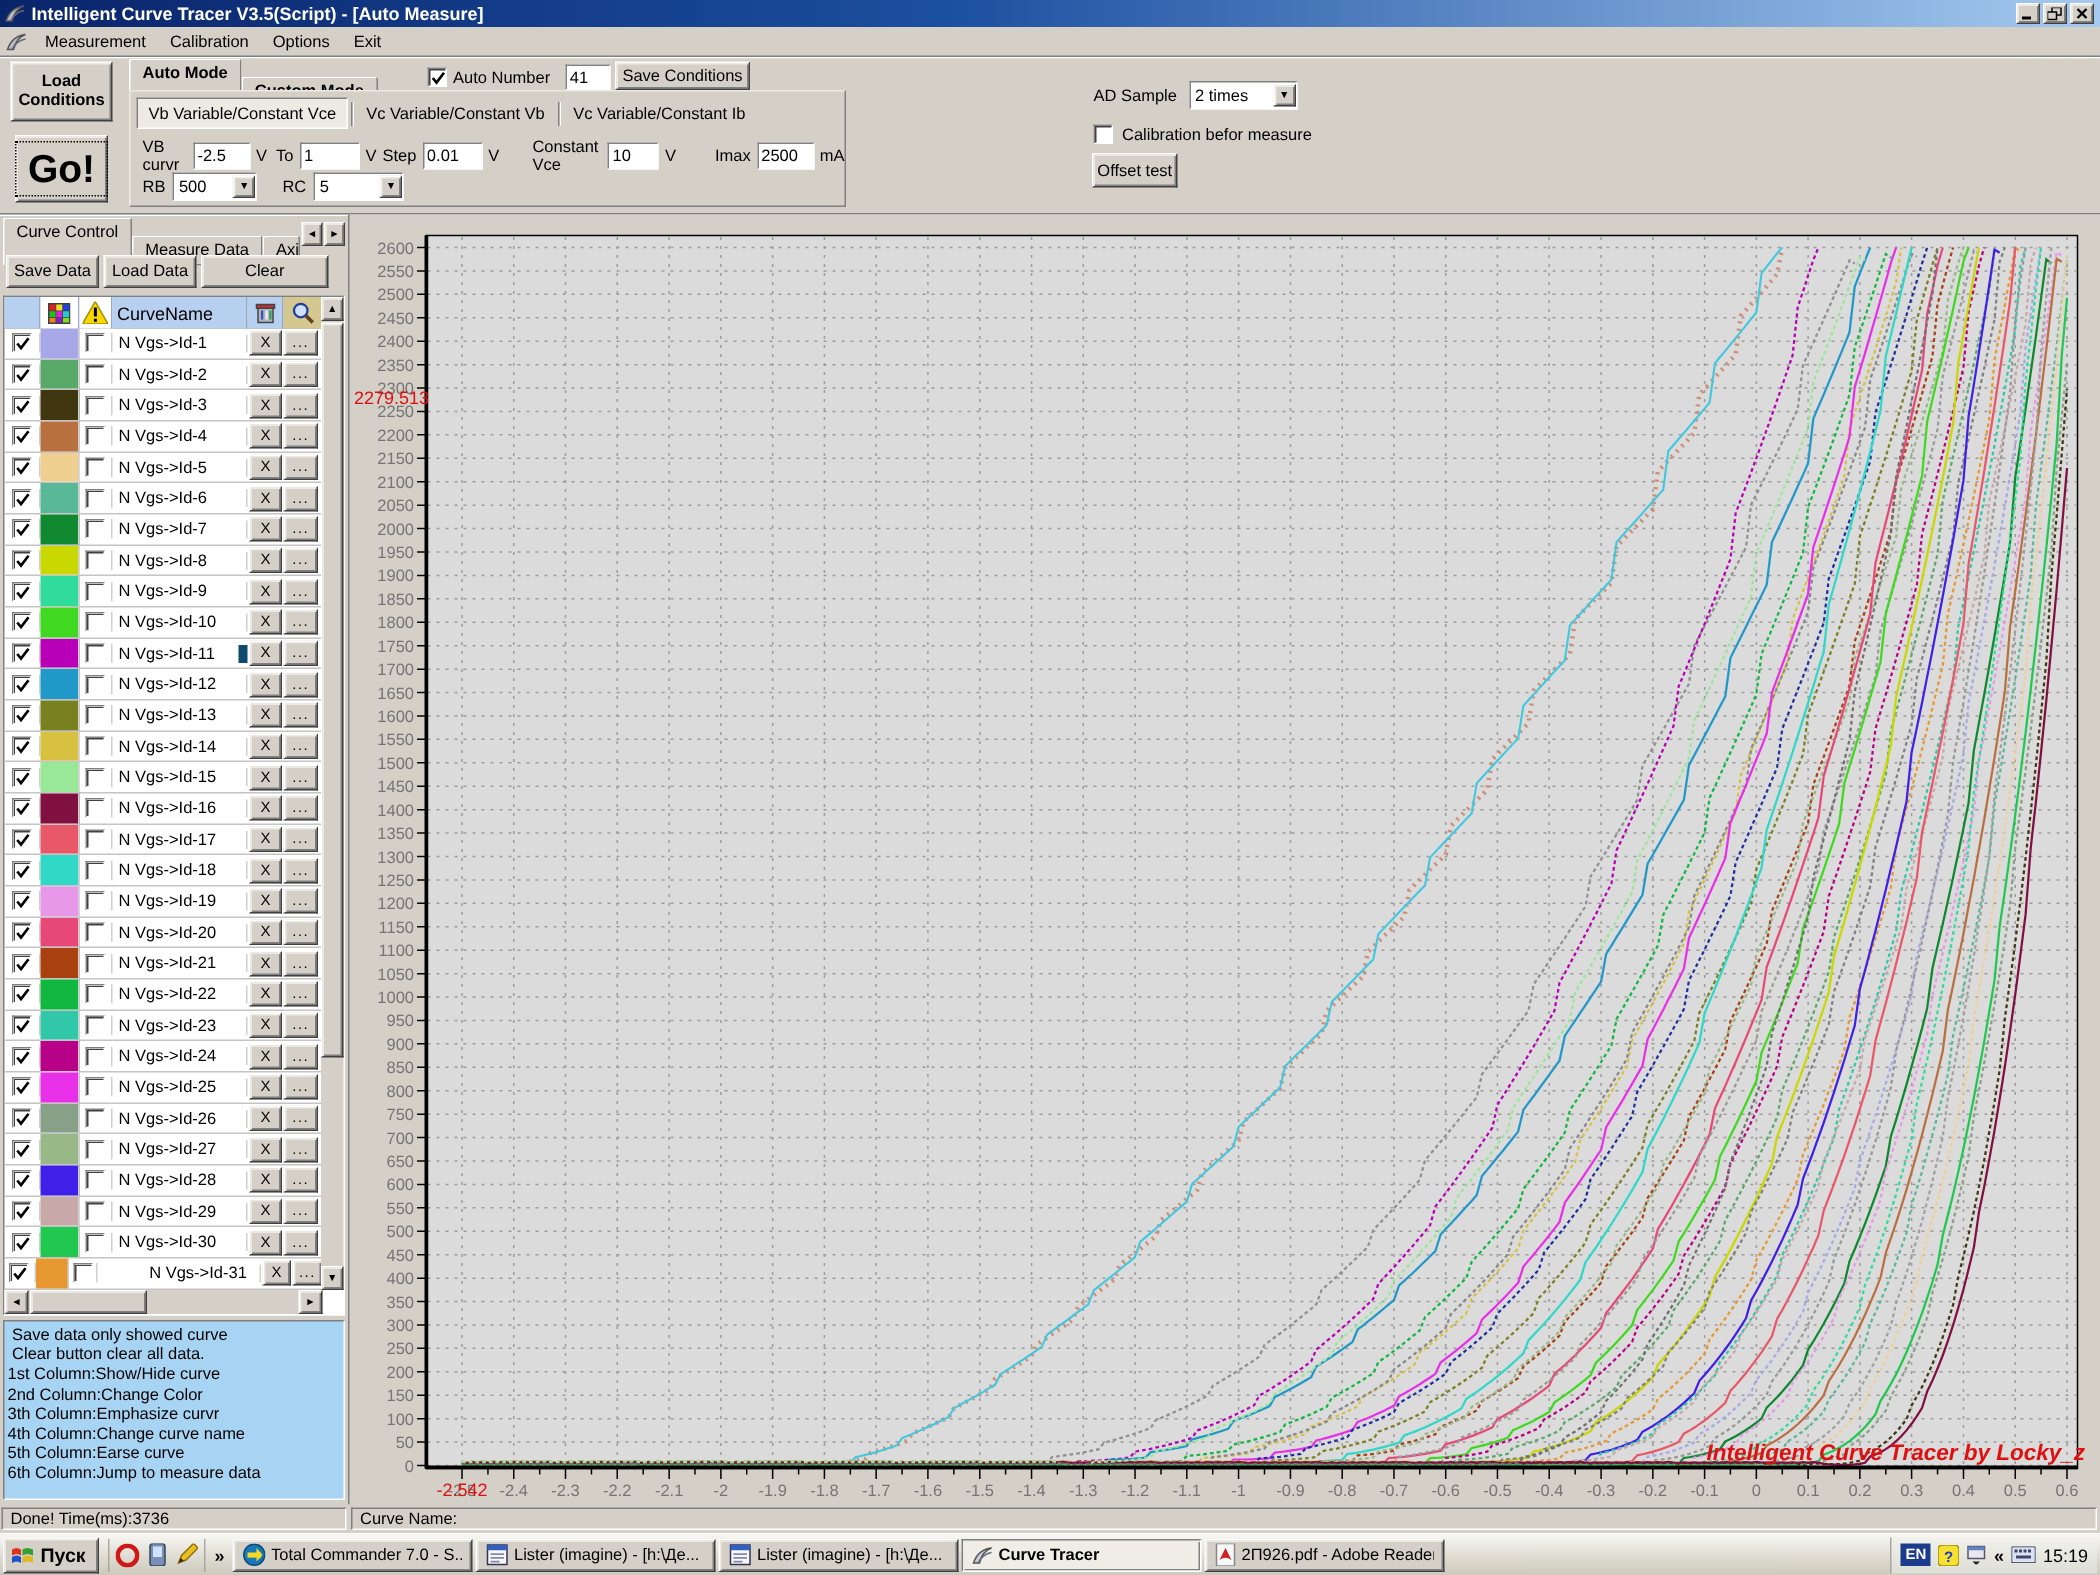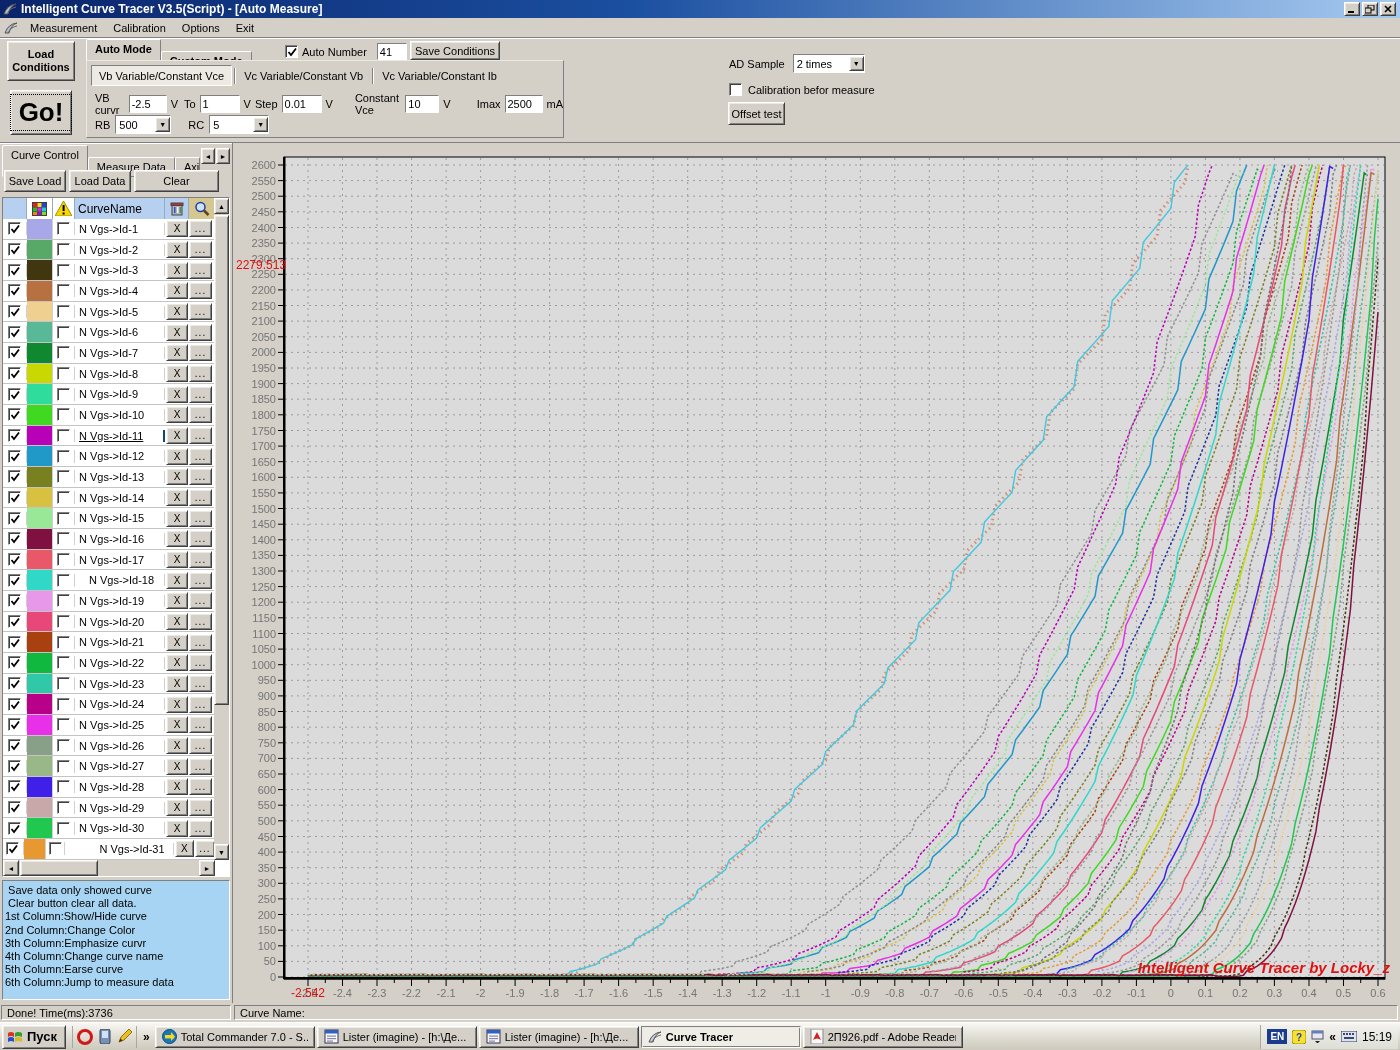--- a/index.html
+++ b/index.html
@@ -199,21 +199,21 @@
         <div class="tab" style="font-weight:normal;white-space:nowrap;">Curve Control</div>
         <div class="tab inactive" style="font-weight:normal;white-space:nowrap;">Measure Data</div>
         <div class="tab inactive" style="font-weight:normal;white-space:nowrap;overflow:hidden;max-width:52px;">Axis Co</div>
         <div style="display:flex;gap:1px;margin-left:1px;align-items:flex-start;margin-top:3px;">
           <div class="raised btn" style="width:14px;height:16px;font-size:7px;">◄</div>
           <div class="raised btn" style="width:14px;height:16px;font-size:7px;">►</div>
         </div>
       </div>
     <div style="position:absolute;left:4px;top:27px;display:flex;gap:3px;">
       <div class="raised btn" style="width:62px;height:22px;">
-          <span>Save Load</span>
+          <span>Save Data</span>
         </div>
       <div class="raised btn" style="width:62px;height:22px;">
           <span>Load Data</span>
         </div>
       <div class="raised btn" style="width:85px;height:22px;">
           <span>Clear</span>
         </div>
     </div>
 
     <div class="sunkflat" style="position:absolute;left:2px;top:54px;width:228px;height:680px;background:#fff;">
@@ -401,21 +401,21 @@
           <div style="display:flex;height:20.68px;border-bottom:1px solid #c4c4c4;align-items:center;">
             <div style="width:24px;display:flex;justify-content:center;border-right:1px solid #d0d0d0;">
               <svg width="13" height="13" style="background:#fff;border:1px solid;border-color:#808080 #fff #fff #808080;box-shadow:inset 1px 1px 0 #404040;">
                 <polyline points="2.5,6 5,9 10,2.5" fill="none" stroke="#000" stroke-width="1.8"></polyline>
               </svg>
             </div>
             <div style="width:26px;align-self:stretch;background:#b800b8;border-right:1px solid #d0d0d0;"></div>
             <div style="width:22px;display:flex;justify-content:center;border-right:1px solid #d0d0d0;">
               <svg width="13" height="13" style="background:#fff;border:1px solid;border-color:#808080 #fff #fff #808080;box-shadow:inset 1px 1px 0 #404040;"></svg>
             </div>
-            <div style="width:90px;padding-left:4px;border-right:2px solid #0c4a6e;white-space:nowrap;overflow:hidden;text-decoration:underline;">N Vgs-&gt;Id-11</div>
+            <div style="width:90px;padding-left:4px;border-right:6px solid #0c4a6e;white-space:nowrap;overflow:hidden;">N Vgs-&gt;Id-11</div>
             <div class="raised btn" style="width:22px;height:17px;margin:0 1px;font-size:10px;">X</div>
             <div class="raised btn" style="width:23px;height:17px;font-size:10px;letter-spacing:1px;">...</div>
           </div>
           <div style="display:flex;height:20.68px;border-bottom:1px solid #c4c4c4;align-items:center;">
             <div style="width:24px;display:flex;justify-content:center;border-right:1px solid #d0d0d0;">
               <svg width="13" height="13" style="background:#fff;border:1px solid;border-color:#808080 #fff #fff #808080;box-shadow:inset 1px 1px 0 #404040;">
                 <polyline points="2.5,6 5,9 10,2.5" fill="none" stroke="#000" stroke-width="1.8"></polyline>
               </svg>
             </div>
             <div style="width:26px;align-self:stretch;background:#2098c8;border-right:1px solid #d0d0d0;"></div>
@@ -499,21 +499,21 @@
           <div style="display:flex;height:20.68px;border-bottom:1px solid #c4c4c4;align-items:center;">
             <div style="width:24px;display:flex;justify-content:center;border-right:1px solid #d0d0d0;">
               <svg width="13" height="13" style="background:#fff;border:1px solid;border-color:#808080 #fff #fff #808080;box-shadow:inset 1px 1px 0 #404040;">
                 <polyline points="2.5,6 5,9 10,2.5" fill="none" stroke="#000" stroke-width="1.8"></polyline>
               </svg>
             </div>
             <div style="width:26px;align-self:stretch;background:#30d8c8;border-right:1px solid #d0d0d0;"></div>
             <div style="width:22px;display:flex;justify-content:center;border-right:1px solid #d0d0d0;">
               <svg width="13" height="13" style="background:#fff;border:1px solid;border-color:#808080 #fff #fff #808080;box-shadow:inset 1px 1px 0 #404040;"></svg>
             </div>
-            <div style="width:90px;padding-left:4px;border-right:1px solid #d0d0d0;white-space:nowrap;overflow:hidden;text-align:center;">N Vgs-&gt;Id-18</div>
+            <div style="width:90px;padding-left:4px;border-right:1px solid #d0d0d0;white-space:nowrap;overflow:hidden;">N Vgs-&gt;Id-18</div>
             <div class="raised btn" style="width:22px;height:17px;margin:0 1px;font-size:10px;">X</div>
             <div class="raised btn" style="width:23px;height:17px;font-size:10px;letter-spacing:1px;">...</div>
           </div>
           <div style="display:flex;height:20.68px;border-bottom:1px solid #c4c4c4;align-items:center;">
             <div style="width:24px;display:flex;justify-content:center;border-right:1px solid #d0d0d0;">
               <svg width="13" height="13" style="background:#fff;border:1px solid;border-color:#808080 #fff #fff #808080;box-shadow:inset 1px 1px 0 #404040;">
                 <polyline points="2.5,6 5,9 10,2.5" fill="none" stroke="#000" stroke-width="1.8"></polyline>
               </svg>
             </div>
             <div style="width:26px;align-self:stretch;background:#e898e8;border-right:1px solid #d0d0d0;"></div>

